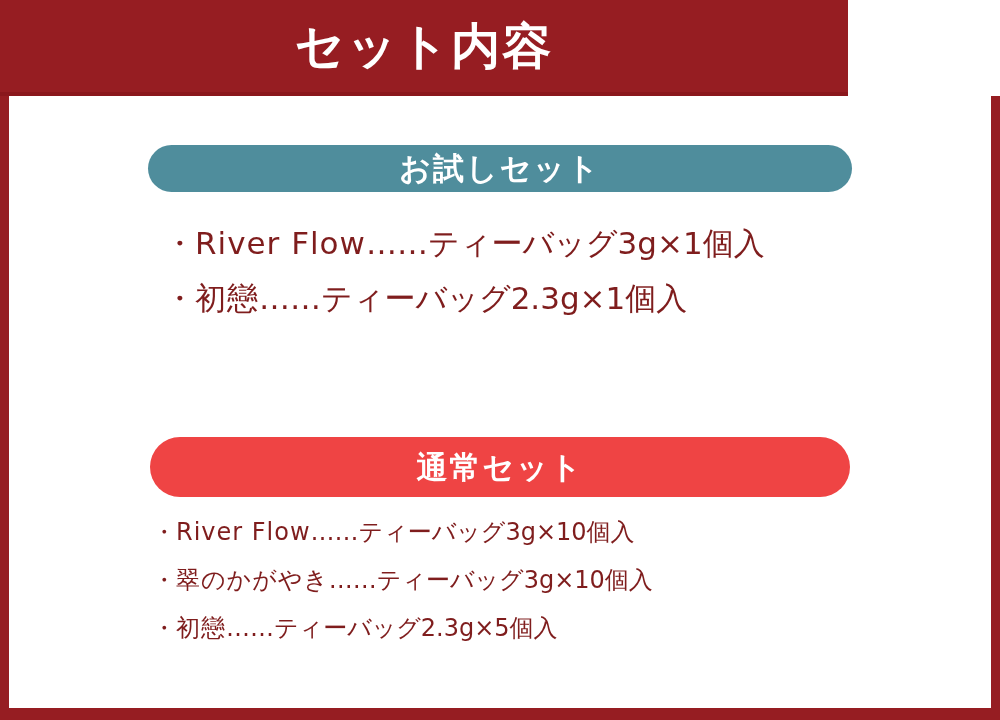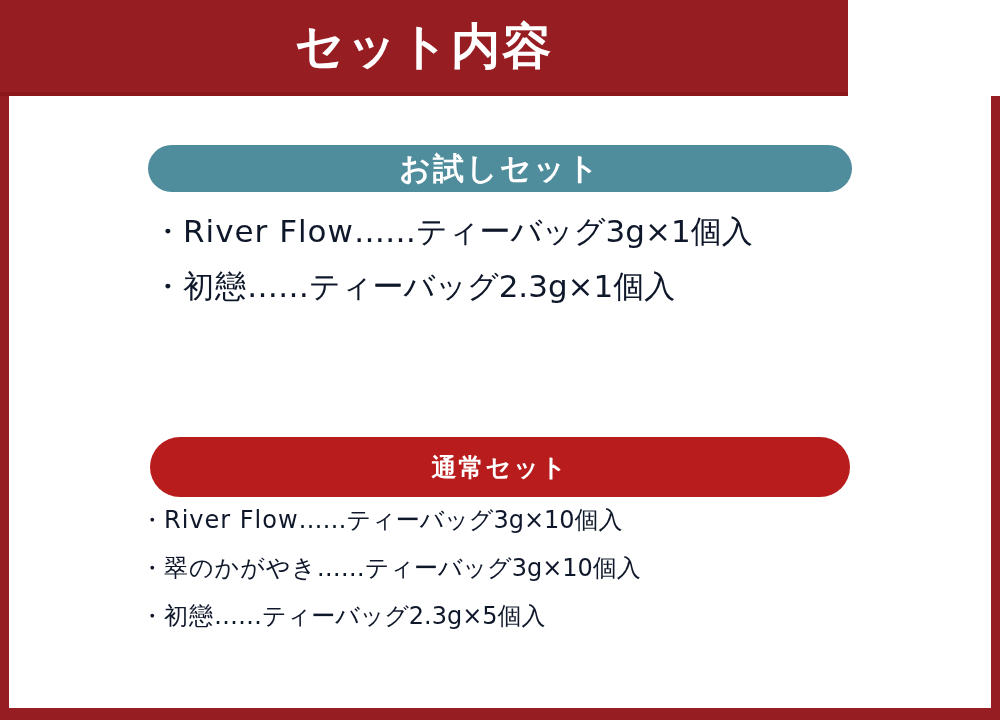--- a/index.html
+++ b/index.html
@@ -112,32 +112,32 @@
     height: 47px;
     background: #4f8d9c;
     font-size: 31px;
     letter-spacing: 2px;
   }
   .badge-regular {
     left: 141px;
     top: 341px;
     width: 700px;
     height: 60px;
-    background: #b91c1c;
-    font-size: 25px;
+    background: #ef4444;
+    font-size: 31px;
     letter-spacing: 2px;
   }
 
   
   .item-list {
     position: absolute;
-    margin: 0;
+    margin: 12px;
     padding: 0;
     list-style: none;
-    color: #0f172a;
+    color: #7f1d1d;
   }
   .list-trial {
     left: 143px;
     top: 120px;
     width: 820px;
   }
   .list-regular {
     left: 131px;
     top: 412px;
     width: 840px;

